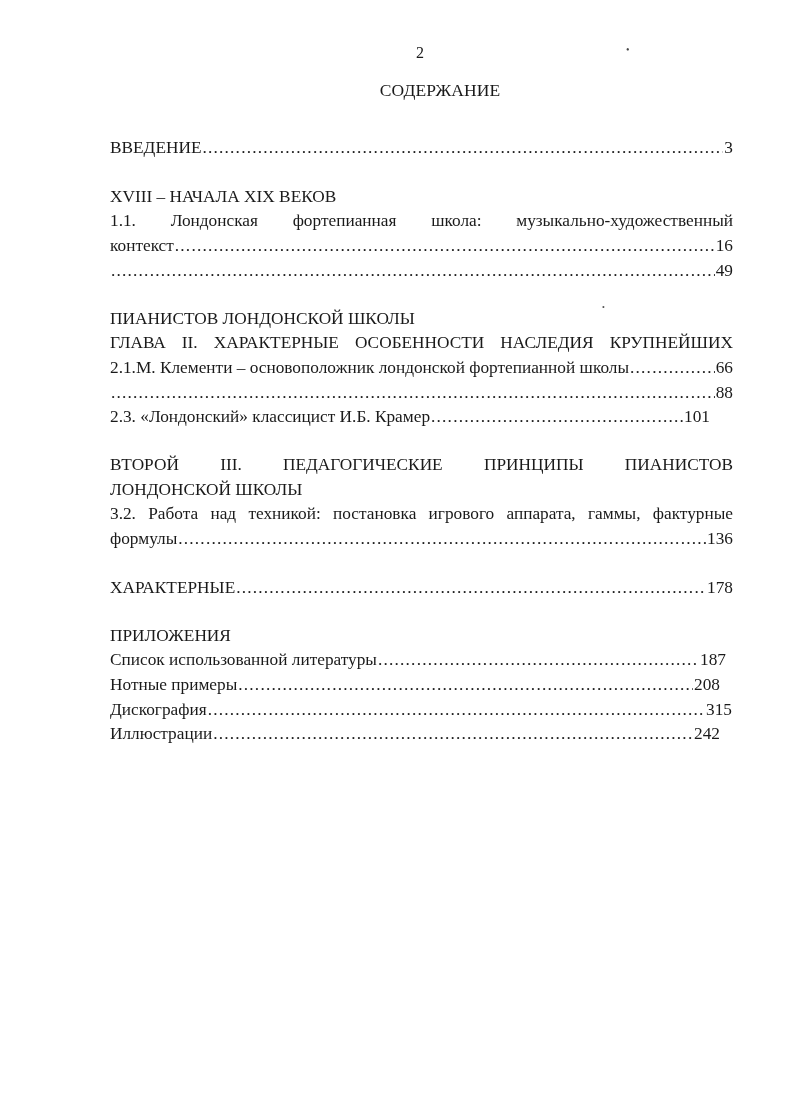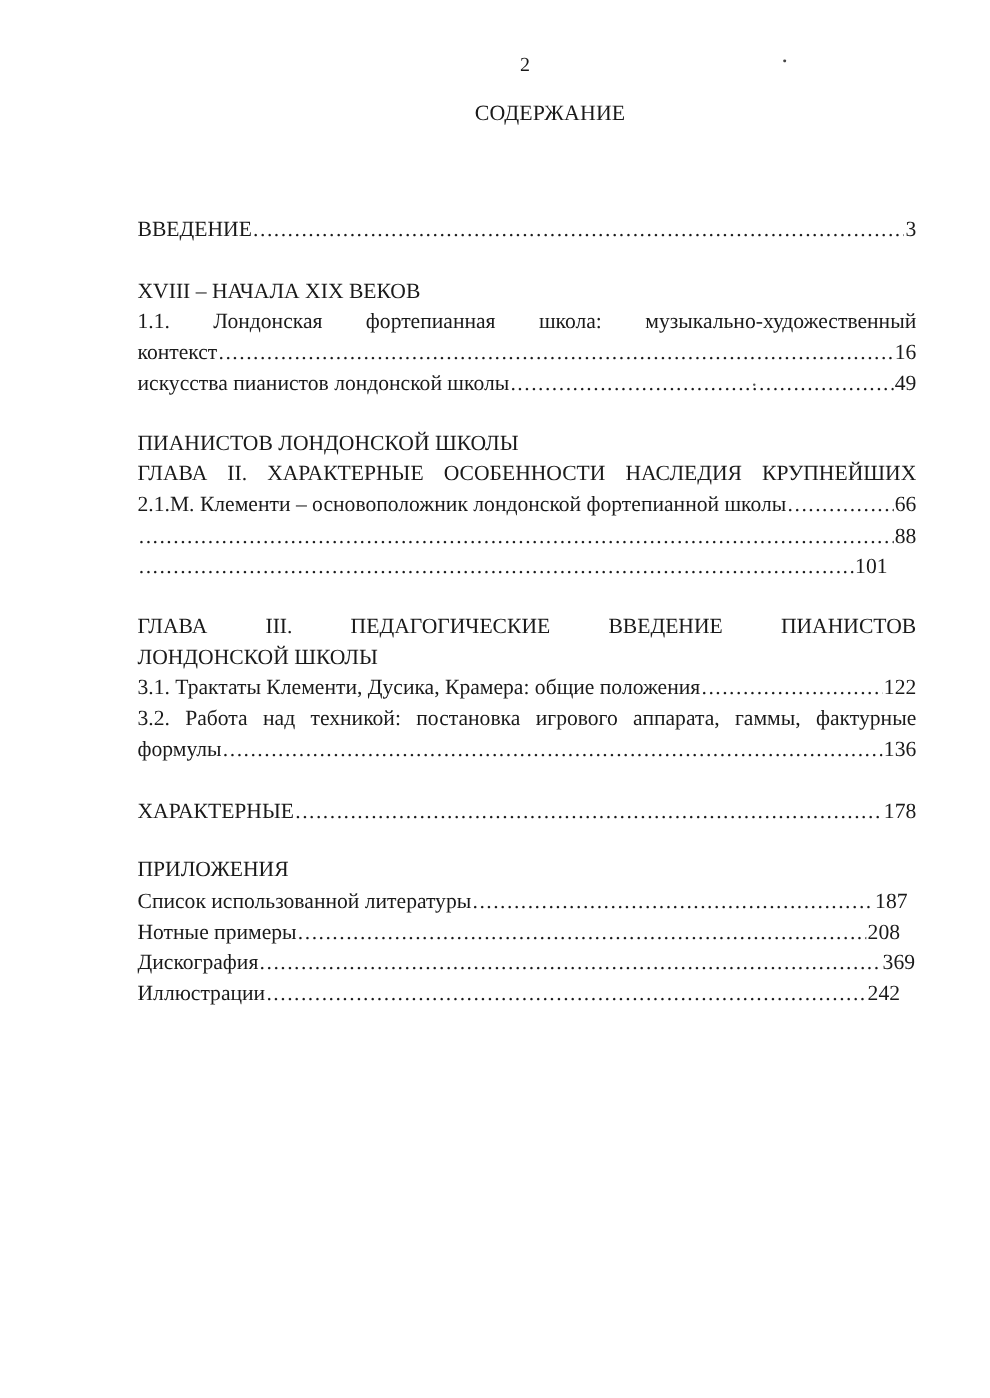--- a/index.html
+++ b/index.html
@@ -20,21 +20,21 @@
   }
   .stray-dot-2 {
     position: absolute; top: 303px; left: 602px; font-size: 8px; color: #555;
   }
   .title {
     position: absolute; top: 80px; left: 0; width: 880px;
     text-align: center; font-size: 17.5px; letter-spacing: 0.1px;
   }
   .toc {
     position: absolute; left: 110px; width: 623px; top: 136px;
-    font-size: 17.3px; line-height: 24.7px; margin-top: 36px;
+    font-size: 17.3px; line-height: 24.7px;
   }
   .row { display: flex; align-items: baseline; white-space: nowrap; }
   .row .label { flex: 0 0 auto; }
   .row .leader {
     flex: 1 1 auto; overflow: hidden; white-space: nowrap;
     margin: 0 1px; letter-spacing: 1.2px;
   }
   .row .leader::after {
     content: "................................................................................................................................................................................................................................";
   }
@@ -73,21 +73,20 @@
       <div class="row">
         <span class="label">контекст</span>
         <span class="leader"></span>
         <span class="page">16</span>
       </div>
     </div>
 
 
     <div>
       <div class="row">
-        <span class="label">искусства пианистов лондонской школы</span>
         <span class="leader"></span>
         <span class="page">49</span>
       </div>
     </div>
   </div>
 
   <div class="gap-lg" style="height:23px"></div>
 
   <div class="section">
     <div class="heading">ПИАНИСТОВ ЛОНДОНСКОЙ ШКОЛЫ</div>
@@ -96,36 +95,32 @@
     <div class="row">
       <span class="label">2.1.М. Клементи – основоположник лондонской фортепианной школы</span>
       <span class="leader"></span>
       <span class="page">66</span>
     </div>
     <div class="row">
       <span class="leader"></span>
       <span class="page">88</span>
     </div>
     <div class="row" style="width:600px">
+      <span class="label">2.3. «Лондонский» классицист И.Б. Крамер</span>
       <span class="leader"></span>
       <span class="page">101</span>
     </div>
   </div>
 
   <div class="gap-lg" style="height:23px"></div>
 
   <div class="section">
-    <div class="heading justify">ГЛАВА III. ПЕДАГОГИЧЕСКИЕ ВВЕДЕНИЕ ПИАНИСТОВ</div>
+    <div class="heading justify">ВТОРОЙ III. ПЕДАГОГИЧЕСКИЕ ПРИНЦИПЫ ПИАНИСТОВ</div>
     <div class="heading">ЛОНДОНСКОЙ ШКОЛЫ</div>
 
-    <div class="row">
-      <span class="label">3.1. Трактаты Клементи, Дусика, Крамера: общие положения</span>
-      <span class="leader"></span>
-      <span class="page">122</span>
-    </div>
 
     <div>
       <div class="justify">3.2. Работа над техникой: постановка игрового аппарата, гаммы, фактурные</div>
       <div class="row">
         <span class="label">формулы</span>
         <span class="leader"></span>
         <span class="page">136</span>
       </div>
     </div>
 
@@ -149,21 +144,21 @@
       <span class="page">187</span>
     </div>
     <div class="row" style="width:610px">
       <span class="label">Нотные примеры</span>
       <span class="leader"></span>
       <span class="page">208</span>
     </div>
     <div class="row" style="width:622px">
       <span class="label">Дискография</span>
       <span class="leader"></span>
-      <span class="page">369</span>
+      <span class="page">315</span>
     </div>
     <div class="row" style="width:610px">
       <span class="label">Иллюстрации</span>
       <span class="leader"></span>
       <span class="page">242</span>
     </div>
   </div>
 </div>
 
 </body></html>

